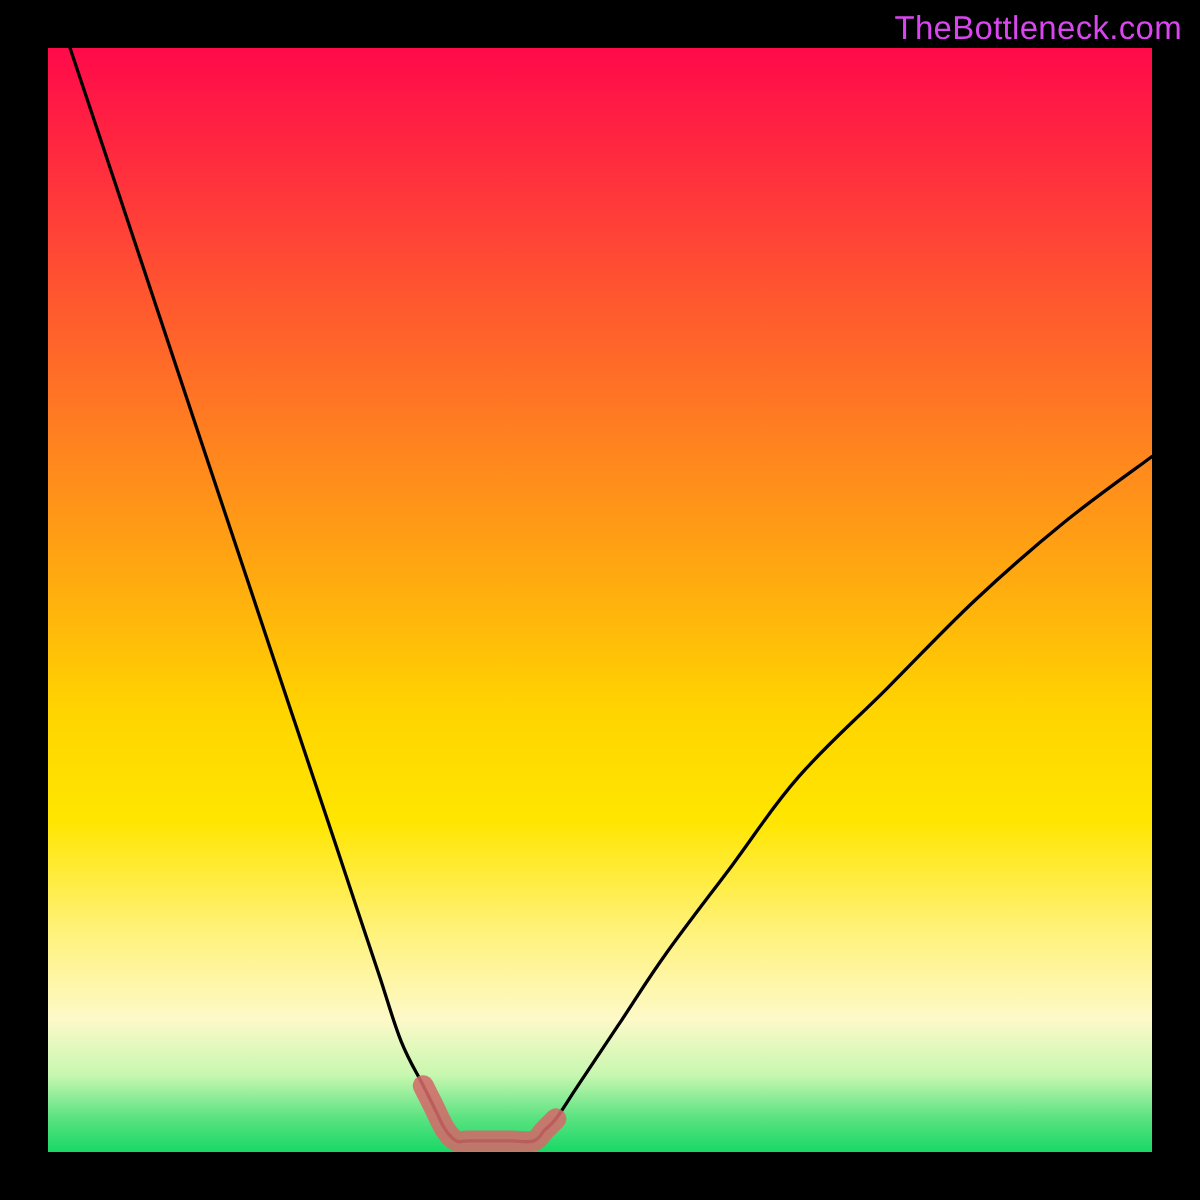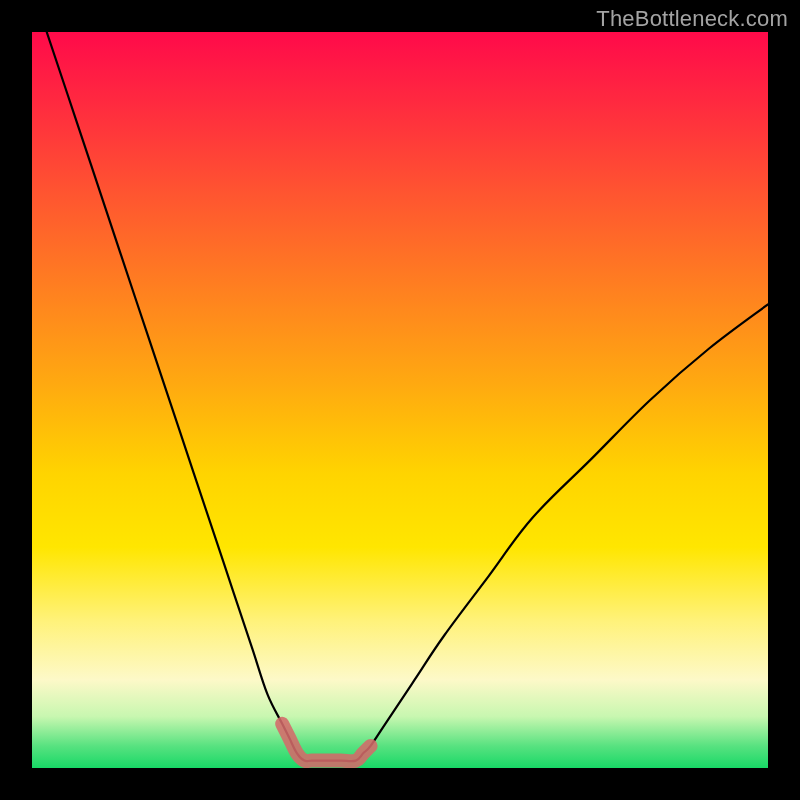--- a/index.html
+++ b/index.html
@@ -42,21 +42,21 @@
     position: absolute;
     left: 0;
     top: 0;
     width: 100%;
     height: 100%;
   }
   .watermark {
     position: absolute;
     top: 6px;
     right: 12px;
-    color: #a3a3a3;
+    color: #d946ef;
     font-size: 22px;
     letter-spacing: 0.2px;
     font-weight: 500;
   }
 </style>
 </head>
 <body>
 
 <div class="frame">
   <div class="plot-area">

